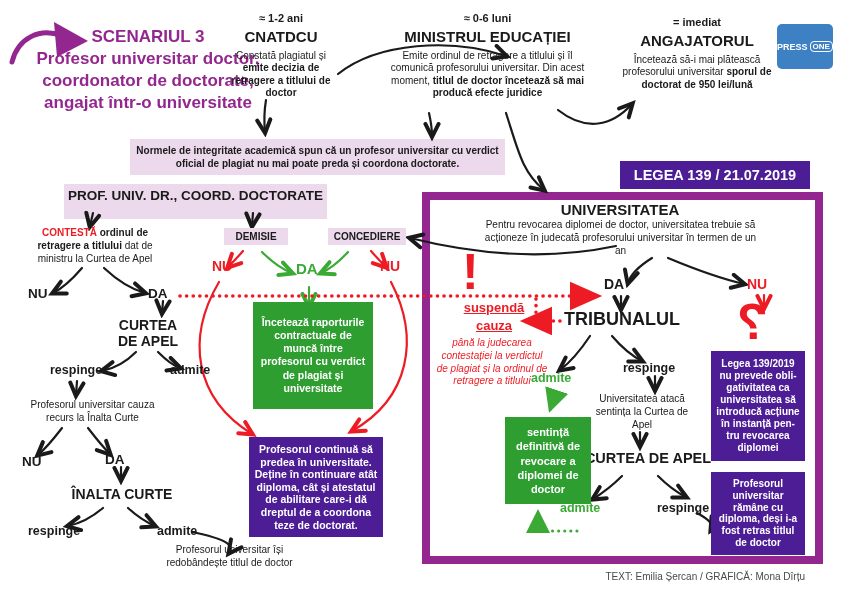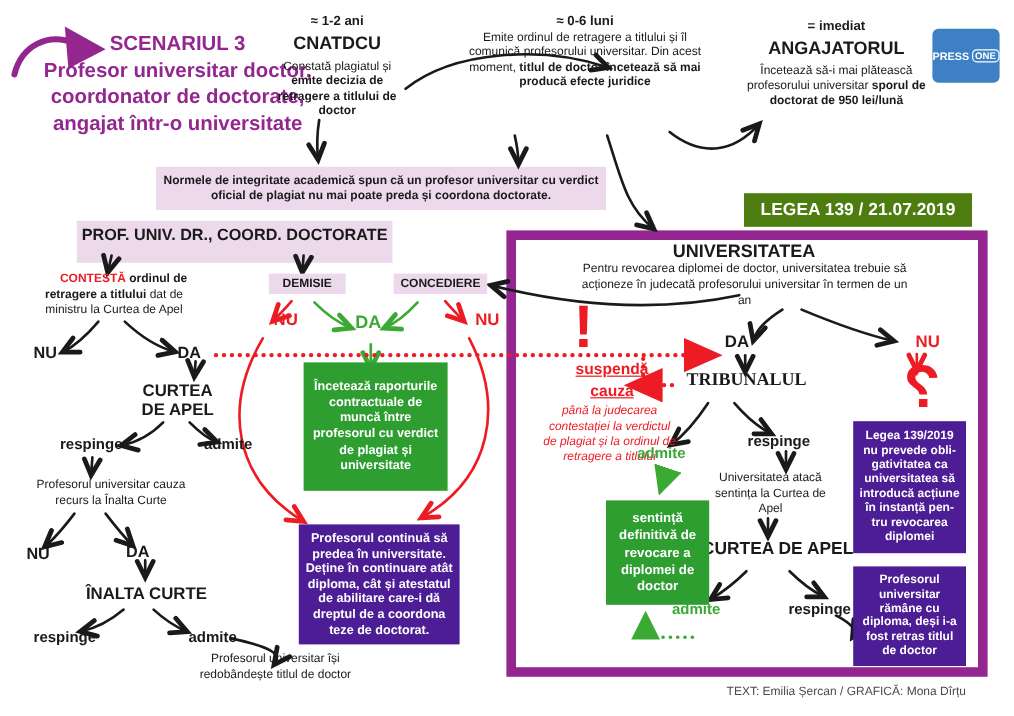--- a/index.html
+++ b/index.html
@@ -7,21 +7,21 @@
     width:845px;height:597px;position:relative;overflow:hidden;
     background:#ffffff;
     font-family:"Liberation Sans","DejaVu Sans",sans-serif;
     color:#1a1a1a;
   }
   .abs{position:absolute;}
   .c{text-align:center;}
   .b{font-weight:bold;}
   .pre{white-space:pre-line;}
   .purple{color:#93278f;}
-  .red{color:#ed1c24;margin-left:16px;}
+  .red{color:#ed1c24;}
   .green{color:#3aaa35;}
   .pinkbox{background:#ecd9ec;}
   .small{font-size:10px;line-height:1.28;}
   .label{font-size:12.5px;font-weight:bold;}
   .yn{font-size:13.5px;font-weight:bold;}
   .whitebox{color:#ffffff;font-weight:bold;}
   #arrows{position:absolute;left:0;top:0;z-index:3;pointer-events:none;}
   .txt{z-index:4;}
   .under{z-index:2;}
 
@@ -33,21 +33,21 @@
   .logo{left:777px;top:24px;width:56px;height:45px;background:#3d80c4;border-radius:5px;
         display:flex;align-items:center;justify-content:center;gap:2px;}
   .logo .p1{color:#fff;font-weight:bold;font-size:9px;letter-spacing:0;}
   .logo .p2{color:#fff;font-weight:bold;font-size:8px;border:1.5px solid #fff;border-radius:4px;padding:0 2px;}
 
   .note{left:130px;top:139px;width:363px;padding:5px 6px;font-size:10px;font-weight:bold;line-height:1.3;}
   .prof{left:64px;top:184px;width:263px;height:35px;line-height:23px;font-size:13.5px;font-weight:bold;}
 
   .bigmark{font-size:50px;font-weight:bold;line-height:1;}
   .lawbox{left:422px;top:192px;width:401px;height:372px;border:8px solid #93278f;box-sizing:border-box;background:transparent;}
-  .lawtab{left:620px;top:161px;width:190px;height:28px;background:#4d7c0f;color:#fff;font-weight:bold;
+  .lawtab{left:620px;top:161px;width:190px;height:28px;background:#4c1d95;color:#fff;font-weight:bold;
           font-size:14.5px;line-height:28px;}
   .greenbox{background:#2f9e31;}
   .redbox{background:#4c1d95;}
   .credit{left:560px;top:571px;width:245px;font-size:10px;color:#4a4a4a;text-align:right;}
 </style>
 </head>
 <body>
 
 <svg id="arrows" width="845" height="597" viewBox="0 0 845 597">
   <defs>
@@ -138,20 +138,21 @@
 </div>
 
 <div class="abs txt col c" style="left:222px;top:12px;width:118px;">
   <div class="time">≈ 1-2 ani</div>
   <div class="name">CNATDCU</div>
   <div class="body"><span>Constată plagiatul și </span><b>emite decizia de retragere a titlului de doctor</b></div>
 </div>
 
 <div class="abs txt col c" style="left:385px;top:12px;width:205px;">
   <div class="time">≈ 0-6 luni</div>
+  <div class="name">MINISTRUL EDUCAȚIEI</div>
   <div class="body"><span>Emite ordinul de retragere a titlului și îl comunică profesorului universitar. Din acest moment, </span><b>titlul de doctor încetează să mai producă efecte juridice</b></div>
 </div>
 
 <div class="abs txt col c" style="left:622px;top:16px;width:150px;">
   <div class="time">= imediat</div>
   <div class="name">ANGAJATORUL</div>
   <div class="body"><span>Încetează să-i mai plătească profesorului universitar </span><b>sporul de doctorat de 950 lei/lună</b></div>
 </div>
 
 <div class="abs txt logo">
@@ -197,21 +198,21 @@
 <div class="abs txt small c" style="left:478px;top:219px;width:285px;">Pentru revocarea diplomei de doctor, universitatea trebuie să acționeze în judecată profesorului universitar în termen de un an</div>
 
 <div class="abs txt yn" style="left:604px;top:276px;font-size:14px;">DA</div>
 <div class="abs txt yn red" style="left:747px;top:276px;font-size:14px;">NU</div>
 
 <div class="abs txt bigmark red" style="left:462px;top:247px;">!</div>
 <div class="abs txt c b red pre" style="left:448px;top:299px;width:92px;font-size:13px;line-height:1.35;text-decoration:underline;">suspendă
 cauza</div>
 <div class="abs txt c red" style="left:436px;top:337px;width:112px;font-size:10px;font-style:italic;line-height:1.28;">până la judecarea contestației la verdictul de plagiat și la ordinul de retragere a titlului</div>
 
-<div class="abs txt c b" style="left:563px;top:309px;width:118px;font-size:15px;font-family:Liberation Serif, serif;">TRIBUNALUL</div>
+<div class="abs txt c b" style="left:563px;top:309px;width:118px;font-size:18px;">TRIBUNALUL</div>
 <div class="abs txt label green" style="left:531px;top:371px;">admite</div>
 <div class="abs txt label" style="left:623px;top:361px;">respinge</div>
 
 <div class="abs txt small c" style="left:594px;top:393px;width:96px;">Universitatea atacă sentința la Curtea de Apel</div>
 <div class="abs txt c b" style="left:583px;top:450px;width:130px;font-size:14.5px;">CURTEA DE APEL</div>
 <div class="abs txt label green" style="left:560px;top:501px;">admite</div>
 <div class="abs txt label" style="left:657px;top:501px;">respinge</div>
 
 <div class="abs txt greenbox whitebox c" style="left:505px;top:417px;width:82px;padding:8px 2px;font-size:11px;line-height:1.3;">sentință definitivă de revocare a diplomei de doctor</div>
 

